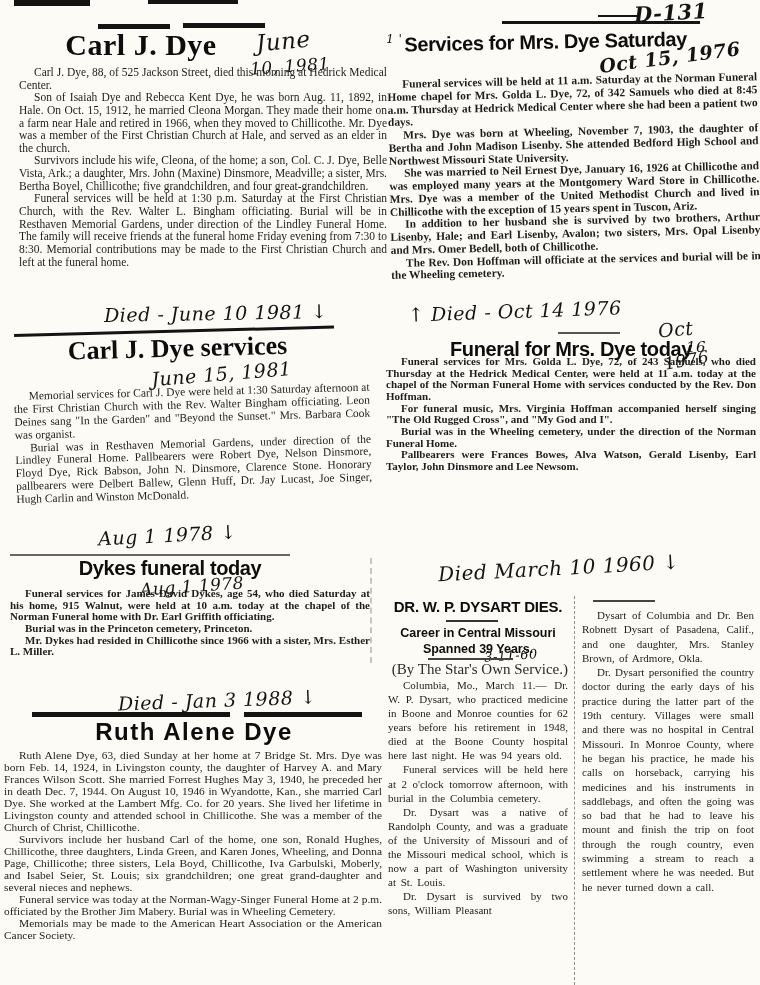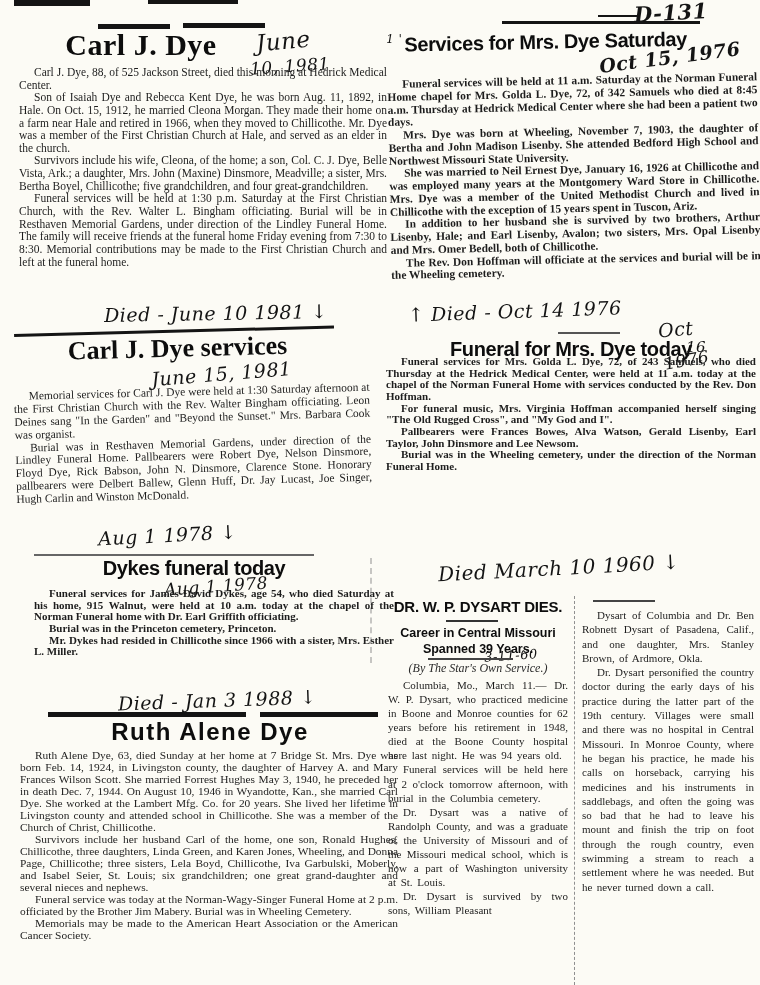--- a/index.html
+++ b/index.html
@@ -50,34 +50,34 @@
     <div class="hl-serif center" style="left:0;top:6px;width:330px;font-size:26px;">Carl J. Dye services</div>
     <div class="hand" style="left:138px;top:36px;font-size:19px;transform:rotate(-3deg);">June 15, 1981</div>
     <div class="body" style="left:0;top:58px;width:356px;font-size:11.5px;line-height:1.12;">
       <p>Memorial services for Carl J. Dye were held at 1:30 Saturday afternoon at the First Christian Church with the Rev. Walter Bingham officiating. Leon Deines sang "In the Garden" and "Beyond the Sunset." Mrs. Barbara Cook was organist.</p>
       <p>Burial was in Resthaven Memorial Gardens, under direction of the Lindley Funeral Home. Pallbearers were Robert Dye, Nelson Dinsmore, Floyd Dye, Rick Babson, John N. Dinsmore, Clarence Stone. Honorary pallbearers were Delbert Ballew, Glenn Huff, Dr. Jay Lucast, Joe Singer, Hugh Carlin and Winston McDonald.</p>
     </div>
   </div>
 
   <div class="hand" style="left:98px;top:524px;font-size:19px;transform:rotate(-3deg);">Aug 1 1978 ↓</div>
 
-  <div class="clip" style="left:10px;top:550px;width:362px;height:130px;margin-left:24px;">
+  <div class="clip" style="left:10px;top:550px;width:362px;height:130px;">
     <div class="rule" style="left:0;top:4px;width:280px;height:2px;background:#666;"></div>
     <div class="hl-sans center" style="left:20px;top:7px;width:280px;font-size:20px;letter-spacing:-0.4px;">Dykes funeral today</div>
     <div class="hand" style="left:130px;top:26px;font-size:17px;transform:rotate(-4deg);">Aug 1 1978</div>
     <div class="body bold" style="left:0;top:38px;width:360px;font-size:11px;line-height:1.06;">
       <p>Funeral services for James David Dykes, age 54, who died Saturday at his home, 915 Walnut, were held at 10 a.m. today at the chapel of the Norman Funeral home with Dr. Earl Griffith officiating.</p>
       <p>Burial was in the Princeton cemetery, Princeton.</p>
       <p>Mr. Dykes had resided in Chillicothe since 1966 with a sister, Mrs. Esther L. Miller.</p>
     </div>
   </div>
 
   <div class="hand" style="left:118px;top:689px;font-size:19px;transform:rotate(-2deg);">Died - Jan 3 1988 ↓</div>
 
-  <div class="clip" style="left:20px;top:710px;width:380px;height:275px;text-decoration:underline;">
+  <div class="clip" style="left:4px;top:710px;width:380px;height:275px;text-decoration:underline;">
     <div class="rule" style="left:28px;top:2px;width:198px;height:5px;"></div>
     <div class="rule" style="left:240px;top:2px;width:118px;height:5px;"></div>
     <div class="hl-sans center" style="left:0;top:8px;width:100%;font-size:24px;letter-spacing:1.5px;">Ruth Alene Dye</div>
     <div class="body" style="left:0;top:40px;width:378px;font-size:11.4px;line-height:1.05;">
       <p>Ruth Alene Dye, 63, died Sunday at her home at 7 Bridge St. Mrs. Dye was born Feb. 14, 1924, in Livingston county, the daughter of Harvey A. and Mary Frances Wilson Scott. She married Forrest Hughes May 3, 1940, he preceded her in death Dec. 7, 1944. On August 10, 1946 in Wyandotte, Kan., she married Carl Dye. She worked at the Lambert Mfg. Co. for 20 years. She lived her lifetime in Livingston county and attended school in Chillicothe. She was a member of the Church of Christ, Chillicothe.</p>
       <p>Survivors include her husband Carl of the home, one son, Ronald Hughes, Chillicothe, three daughters, Linda Green, and Karen Jones, Wheeling, and Donna Page, Chillicothe; three sisters, Lela Boyd, Chillicothe, Iva Garbulski, Moberly, and Isabel Seier, St. Louis; six grandchildren; one great grand-daughter and several nieces and nephews.</p>
       <p>Funeral service was today at the Norman-Wagy-Singer Funeral Home at 2 p.m. officiated by the Brother Jim Mabery. Burial was in Wheeling Cemetery.</p>
       <p>Memorials may be made to the American Heart Association or the American Cancer Society.</p>
     </div>
   </div>
@@ -99,37 +99,37 @@
 
   <div class="clip" style="left:386px;top:332px;width:372px;height:160px;overflow:visible;">
     <div class="rule" style="left:172px;top:0px;width:62px;height:2px;background:#555;"></div>
     <div class="hl-sans center" style="left:30px;top:6px;width:310px;font-size:20px;letter-spacing:-0.4px;">Funeral for Mrs. Dye today</div>
     <div class="hand" style="left:272px;top:-14px;font-size:19px;transform:rotate(-5deg);">Oct</div>
     <div class="hand" style="left:300px;top:6px;font-size:15px;">16</div>
     <div class="hand" style="left:278px;top:18px;font-size:17px;transform:rotate(-10deg);">1976</div>
     <div class="body bold" style="left:0;top:24px;width:370px;font-size:11px;line-height:1.06;">
       <p>Funeral services for Mrs. Golda L. Dye, 72, of 243 Samuels, who died Thursday at the Hedrick Medical Center, were held at 11 a.m. today at the chapel of the Norman Funeral Home with services conducted by the Rev. Don Hoffman.</p>
       <p>For funeral music, Mrs. Virginia Hoffman accompanied herself singing "The Old Rugged Cross", and "My God and I".</p>
+      <p>Burial was in the Wheeling cemetery, under the direction of the Norman Funeral Home.</p>
       <p>Pallbearers were Frances Bowes, Alva Watson, Gerald Lisenby, Earl Taylor, John Dinsmore and Lee Newsom.</p>
-      <p>Burial was in the Wheeling cemetery, under the direction of the Norman Funeral Home.</p>
     </div>
   </div>
 
   <div class="hand" style="left:438px;top:556px;font-size:20px;transform:rotate(-3deg);">Died March 10 1960 ↓</div>
 
   <div class="clip" style="left:388px;top:596px;width:370px;height:389px;">
 
     <div style="position:absolute;left:0;top:0;width:180px;height:389px;">
       <div class="hl-sans center" style="left:0;top:2px;width:100%;font-size:15px;letter-spacing:-0.2px;">DR. W. P. DYSART DIES.</div>
       <div class="rule" style="left:58px;top:24px;width:52px;height:2px;background:#333;"></div>
       <div class="hl-sans center" style="left:0;top:30px;width:100%;font-size:12.5px;">Career in Central Missouri</div>
       <div class="hl-sans center" style="left:0;top:46px;width:100%;font-size:12.5px;">Spanned 39 Years.</div>
       <div class="hand" style="left:96px;top:52px;font-size:13px;transform:rotate(-4deg);">3-11-60</div>
       <div class="rule" style="left:40px;top:62px;width:85px;height:1.5px;background:#444;"></div>
-      <div style="position:absolute;left:0;top:65px;width:100%;text-align:center;font-size:12px;font-style:italic;color:#2a2a2a;">(By The Star's Own Service.)</div>
+      <div style="position:absolute;left:0;top:65px;width:100%;text-align:right;font-size:15px;color:#2a2a2a;">(By The Star's Own Service.)</div>
       <div class="body" style="left:0;top:82px;width:180px;font-size:11px;line-height:1.28;word-spacing:2px;">
         <p>Columbia, Mo., March 11.— Dr. W. P. Dysart, who practiced medicine in Boone and Monroe counties for 62 years before his retirement in 1948, died at the Boone County hospital here last night. He was 94 years old.</p>
         <p>Funeral services will be held here at 2 o'clock tomorrow afternoon, with burial in the Columbia cemetery.</p>
         <p>Dr. Dysart was a native of Randolph County, and was a graduate of the University of Missouri and of the Missouri medical school, which is now a part of Washington university at St. Louis.</p>
         <p>Dr. Dysart is survived by two sons, William Pleasant</p>
       </div>
     </div>
 
     <div style="position:absolute;left:186px;top:0;width:184px;height:389px;border-left:1.5px dashed #8f8f8f;">
       <div class="rule" style="left:18px;top:4px;width:62px;height:2px;background:#444;"></div>

